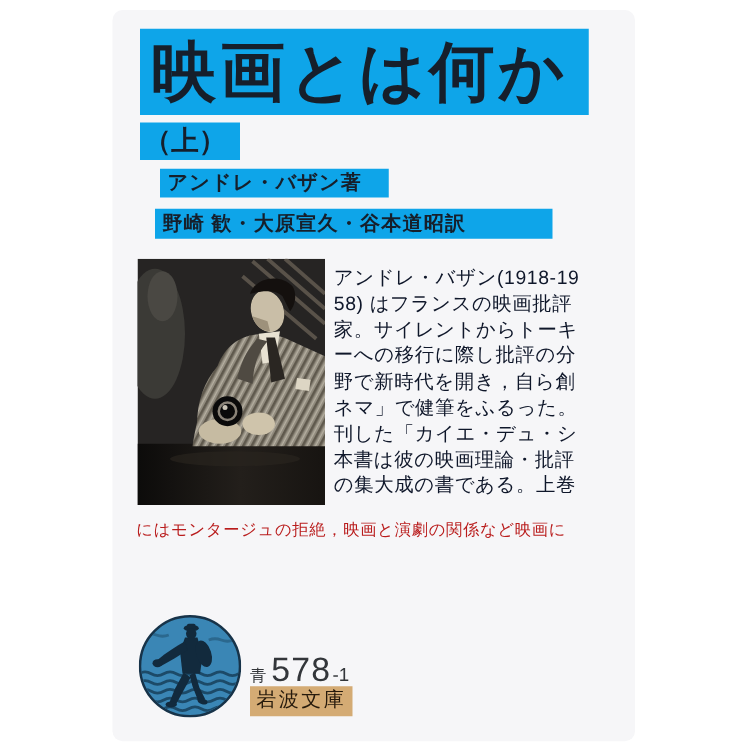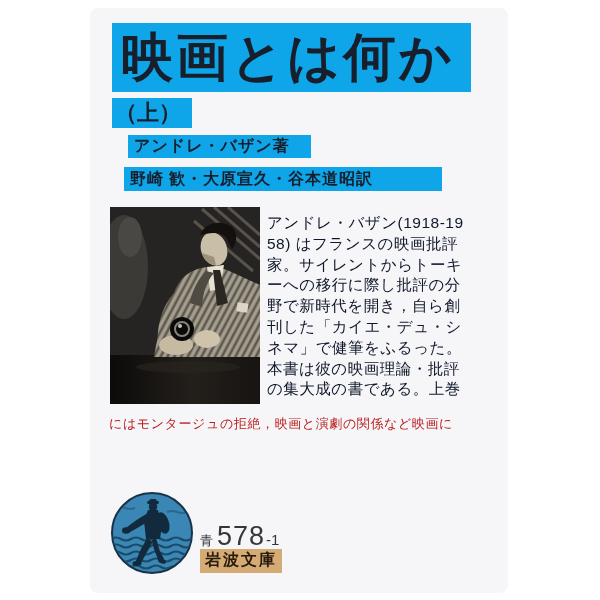--- a/index.html
+++ b/index.html
@@ -22,21 +22,21 @@
             font-size:15.5px;line-height:20.8px;letter-spacing:0.5px;white-space:nowrap;}
   .desc-full{position:absolute;left:19px;top:404px;width:372px;color:#b91c1c;
              font-size:13px;line-height:23.5px;letter-spacing:0.6px;white-space:nowrap;}
   .logo{position:absolute;left:21px;top:484px;width:82px;height:82px;}
   .series{position:absolute;left:110px;top:513px;display:flex;align-items:baseline;
           color:#33363a;height:32px;}
   .series .s-label{font-size:13px;margin-right:4px;font-weight:400;}
   .series .s-num{font-size:27px;letter-spacing:1px;}
   .series .s-sub{font-size:15px;margin-left:1px;}
   .badge{position:absolute;left:110px;top:541px;background:#d4ab74;color:#261a0c;
-         font-family:"Liberation Serif","DejaVu Serif",serif;font-weight:700;
+         font-family:"Liberation Serif","DejaVu Serif",serif;font-weight:400;
          font-size:16px;letter-spacing:2px;padding:1px 5px 2px 5px;white-space:nowrap;}
 </style>
 </head>
 <body>
 
 <div class="stage">
   <div class="cover">
 
     <div class="band band-title">
       <span>映画とは何か</span>
@@ -94,22 +94,22 @@
       <circle cx="70" cy="119" r="2" fill="#c8c2b4"></circle>
       <ellipse cx="78" cy="160" rx="52" ry="6" fill="#2a251f" opacity="0.65"></ellipse>
     </svg>
 
     <div class="desc-col">
       <div>アンドレ・バザン(1918-19</div>
       <div>58) はフランスの映画批評</div>
       <div>家。サイレントからトーキ</div>
       <div>ーへの移行に際し批評の分</div>
       <div>野で新時代を開き，自ら創</div>
+      <div>ネマ」で健筆をふるった。</div>
       <div>刊した「カイエ・デュ・シ</div>
-      <div>ネマ」で健筆をふるった。</div>
       <div>本書は彼の映画理論・批評</div>
       <div>の集大成の書である。上巻</div>
     </div>
 
     <div class="desc-full">
       <div>にはモンタージュの拒絶，映画と演劇の関係など映画に</div>
     </div>
 
     <svg class="logo" viewBox="0 0 82 82">
       <defs>

